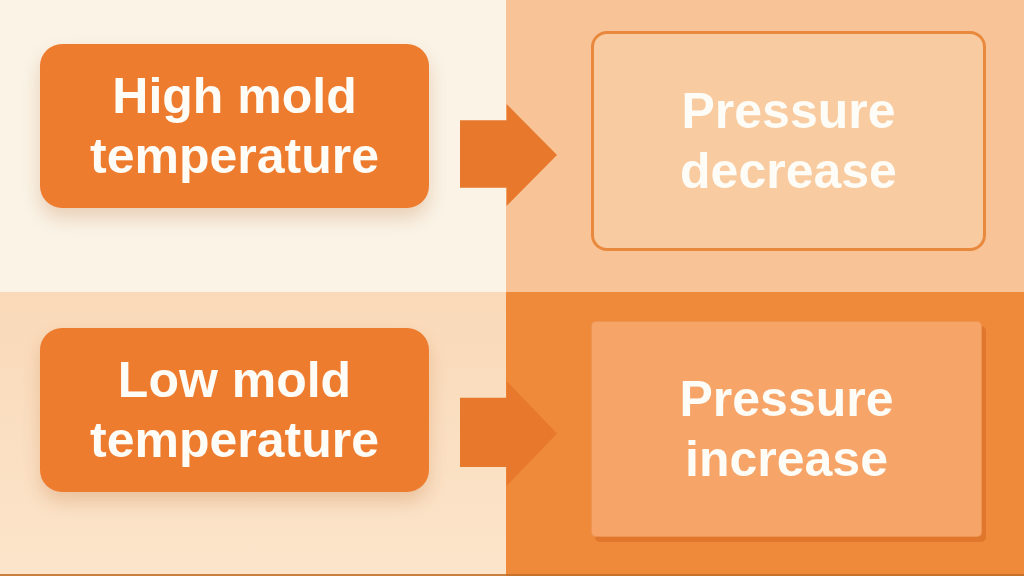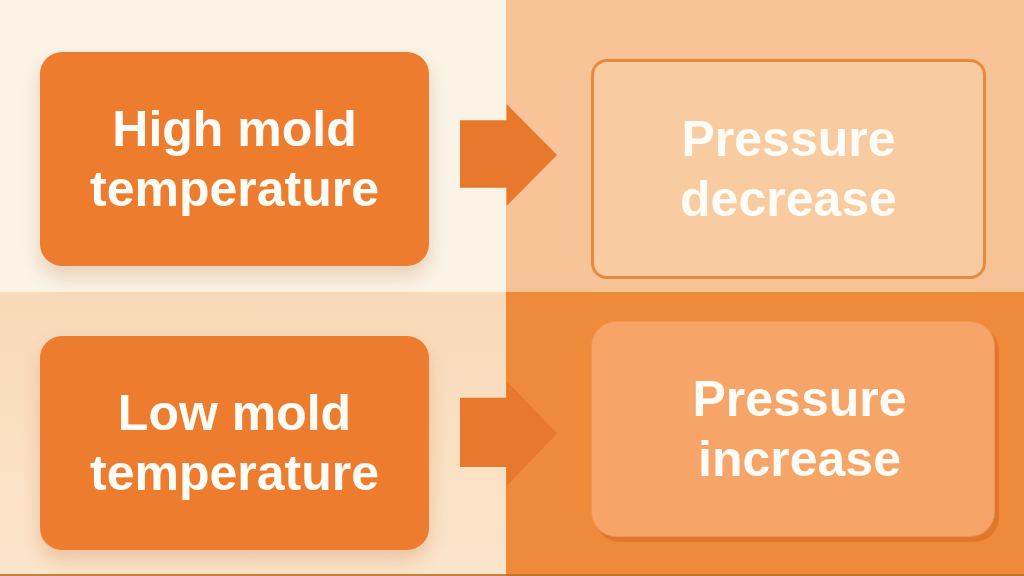--- a/index.html
+++ b/index.html
@@ -22,57 +22,55 @@
   .q-tr { left: 506px; top: 0; width: 518px; height: 292px; background: var(--top-right-bg); }
   .q-bl { left: 0;   top: 292px; width: 506px; height: 284px;
           background: linear-gradient(to bottom, var(--bottom-left-bg), var(--bottom-left-bg2)); }
   .q-br { left: 506px; top: 292px; width: 518px; height: 284px; background: var(--bottom-right-bg); }
 
   
   .cause-box {
     position: absolute;
     left: 40px;
     width: 389px;
-    height: 214px;
+    height: 164px;
     background: var(--cause-box-fill);
     border-radius: 22px;
     display: flex;
     align-items: center;
     justify-content: center;
     text-align: center;
     box-shadow: 0 10px 18px rgba(176, 88, 22, 0.22);
-    margin-top: 8px;
   }
   .box-high { top: 44px; }
   .box-low  { top: 328px; }
 
   
   .effect-box {
     position: absolute;
     left: 591px;
     width: 389px;
     height: 214px;
     display: flex;
     align-items: center;
     justify-content: center;
     text-align: center;
   }
   .box-decrease {
-    top: 59px;
+    top: 31px;
     background: var(--effect-top-fill);
     border: 3px solid var(--effect-top-border);
     border-radius: 16px;
   }
   .box-increase {
     top: 321px;
     background: var(--effect-bottom-fill);
     border: 1px solid rgba(222, 120, 46, 0.35);
-    border-radius: 25px;
+    border-radius: 5px;
     box-shadow: 4px 5px 0 0 var(--effect-bottom-edge);
-    padding-left: 13px;
   }
 
   .box-label {
     color: var(--label-color);
     font-size: 50px;
     line-height: 1.2;
     font-weight: 600;
     letter-spacing: 0px;
     padding: 0 28px;
   }

